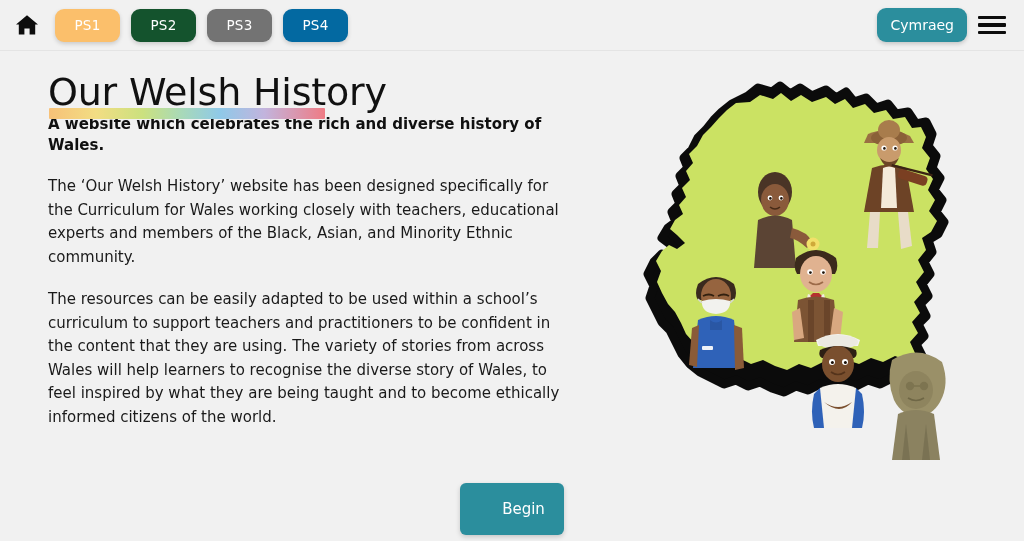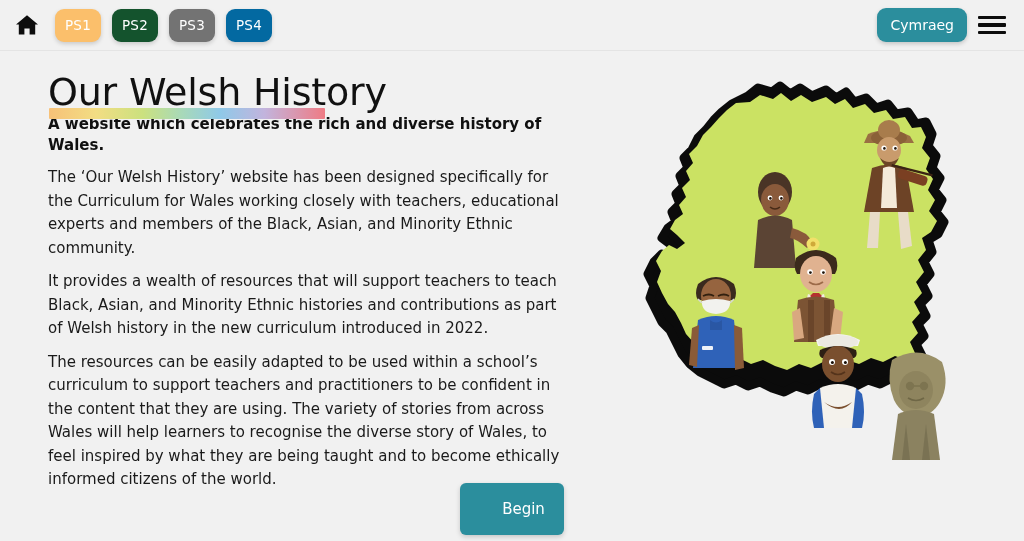--- a/index.html
+++ b/index.html
@@ -44,21 +44,21 @@
   .home-icon svg { display: block; }
 
   .nav-pills {
     display: flex;
     align-items: center;
     gap: 11px;
     margin-left: 15px;
   }
 
   .pill {
-    width: 46px;
+    width: 65px;
     height: 33px;
     border-radius: 9px;
     display: flex;
     align-items: center;
     justify-content: center;
     color: #ffffff;
     font-size: 13.5px;
     font-family: "DejaVu Sans", sans-serif;
     letter-spacing: .3px;
     cursor: pointer;
@@ -146,21 +146,21 @@
 
   .lede {
     font-size: 15px;
     line-height: 21px;
     color: #101010;
     font-weight: bold;
     font-family: "DejaVu Sans", sans-serif;
   }
 
   .body-p {
-    margin-top: 10px;
+    margin-top: 19px;
     font-size: 15px;
     line-height: 23.5px;
     color: #1a1a1a;
     font-family: "DejaVu Sans", sans-serif;
   }
 
   
   .begin-button {
     position: absolute;
     left: 460px;
@@ -227,21 +227,20 @@
 
     <div class="title-wrap">
       <h1 class="page-title">Our Welsh History</h1>
       <div class="title-underline"></div>
     </div>
 
     <p class="lede">A website which celebrates the rich and diverse history of Wales.</p>
 
     <p class="body-p">The ‘Our Welsh History’ website has been designed specifically for the Curriculum for Wales working closely with teachers, educational experts and members of the Black, Asian, and Minority Ethnic community.</p>
 
-    <p class="body-p">It provides a wealth of resources that will support teachers to teach Black, Asian, and Minority Ethnic histories and contributions as part of Welsh history in the new curriculum introduced in 2022.</p>
 
     <p class="body-p">The resources can be easily adapted to be used within a school’s curriculum to support teachers and practitioners to be confident in the content that they are using. The variety of stories from across Wales will help learners to recognise the diverse story of Wales, to feel inspired by what they are being taught and to become ethically informed citizens of the world.</p>
 
     
   </div>
 
   <button class="begin-button">Begin</button>
 
   <div class="map-area">
     <svg viewBox="0 0 360 390" aria-hidden="true">

